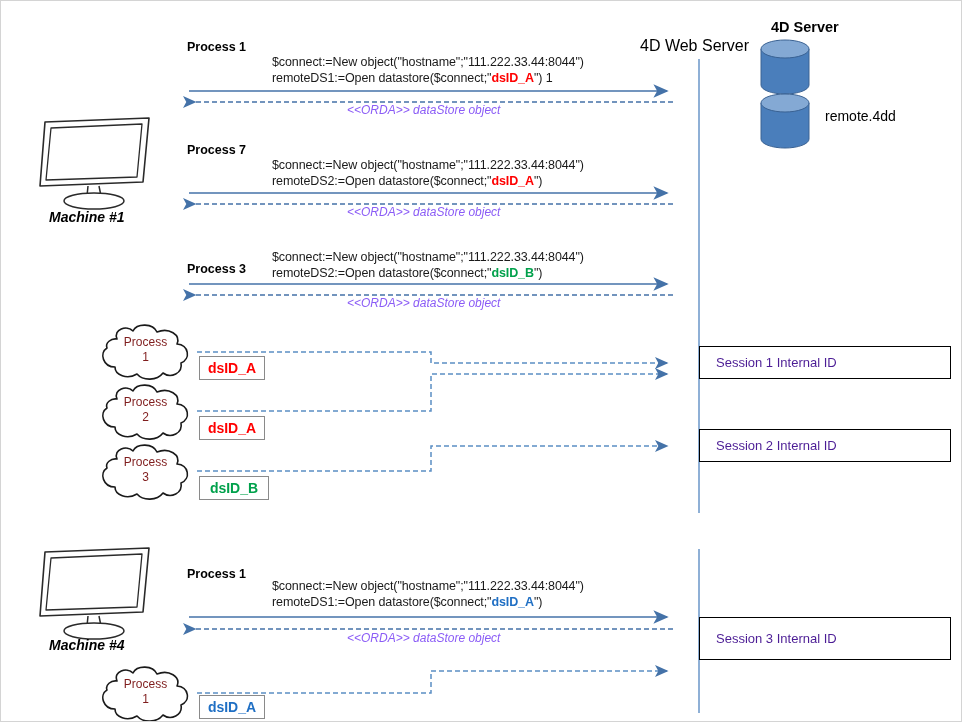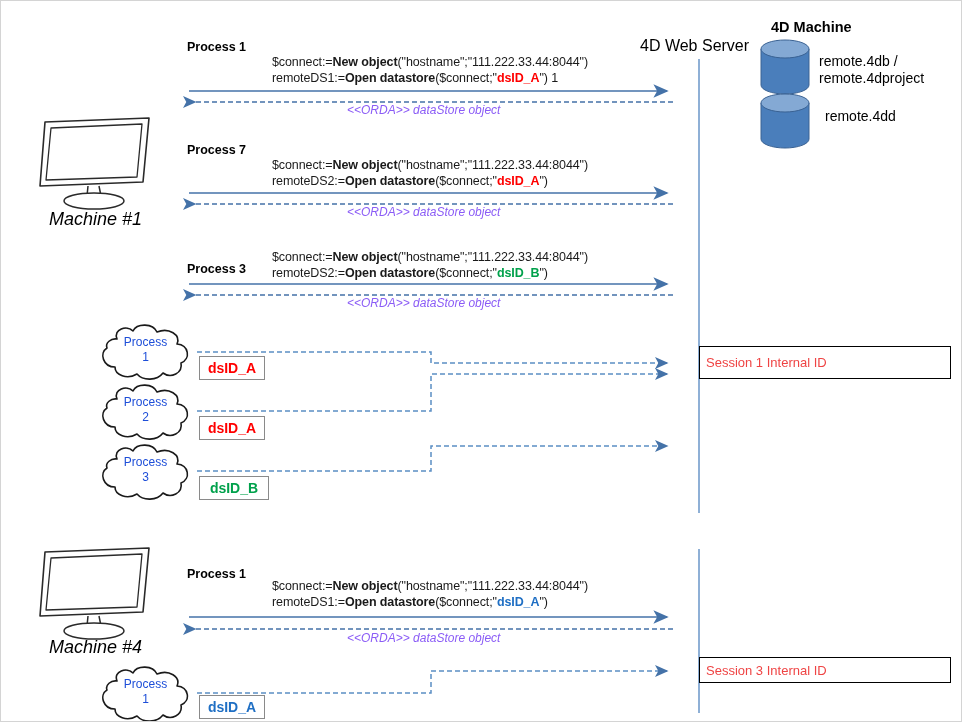--- a/index.html
+++ b/index.html
@@ -27,36 +27,37 @@
     font-weight: bold;
     color: #000;
     white-space: nowrap;
   }
   .code-line {
     font-size: 12.5px;
     color: #1a1a1a;
     white-space: nowrap;
     letter-spacing: -0.1px;
   }
-  .code-line b { font-weight: bold; }
+  .code-line b { font-weight: normal; }
   .ds-red   { color: #ff0000; font-weight: bold; }
   .ds-green { color: #00a14b; font-weight: bold; }
   .ds-blue  { color: #1f6fc4; font-weight: bold; }
 
   .orda-label {
     font-size: 12px;
     font-style: italic;
     color: #8b5cf6;
     white-space: nowrap;
   }
   .machine-label {
-    font-size: 18px;
+    font-size: 14px;
     font-style: italic;
     color: #000;
     white-space: nowrap;
+    font-weight: bold;
   }
   .webserver-label {
     font-size: 16px;
     color: #000;
     white-space: nowrap;
   }
   .server-title {
     font-size: 14.5px;
     font-weight: bold;
     color: #000;
@@ -79,27 +80,27 @@
     align-items: center;
     justify-content: center;
     box-sizing: border-box;
   }
   .session-box {
     border: 1.4px solid #000000;
     background: #ffffff;
     display: flex;
     align-items: center;
     box-sizing: border-box;
-    padding-left: 6px;
+    padding-left: 16px;
     font-size: 13px;
-    color: #ef4444;
+    color: #4c1d95;
   }
   .cloud-text {
     font-size: 12px;
-    color: #1d4ed8;
+    color: #7f1d1d;
     text-align: center;
     line-height: 15px;
     pointer-events: none;
   }
   svg { display: block; }
 </style>
 </head>
 <body>
 
 <div id="canvas">
@@ -157,32 +158,28 @@
       <path d="M14,6 L118,2 L112,66 L9,70 Z" fill="#ffffff" stroke="#2a2a2a" stroke-width="1.6" stroke-linejoin="round"></path>
       <path d="M20,12 L111,8 L106,61 L15,64 Z" fill="#ffffff" stroke="#2a2a2a" stroke-width="1.3" stroke-linejoin="round"></path>
       <path d="M57,70 L56,80 M68,70 L70,80" stroke="#2a2a2a" stroke-width="1.5" fill="none"></path>
       <ellipse cx="63" cy="85" rx="30" ry="8" fill="#ffffff" stroke="#2a2a2a" stroke-width="1.5"></ellipse>
     </svg>
   </div>
   <div class="abs machine-label" style="left:48px;top:636px;">Machine #4</div>
 
   <div class="abs webserver-label" style="left:639px;top:36px;">4D Web Server</div>
 
-  <div class="abs server-title" style="left:770px;top:18px;">4D Machine</div>
+  <div class="abs server-title" style="left:770px;top:18px;">4D Server</div>
 
   <div class="abs" style="left:758px;top:38px;">
     <svg width="52" height="56" viewBox="0 0 52 56">
       <path d="M2,10 L2,46 A24,9 0 0 0 50,46 L50,10 Z" fill="#4a7ebb" stroke="#3a6293" stroke-width="1"></path>
       <ellipse cx="26" cy="10" rx="24" ry="9" fill="#84a9d4" stroke="#3a6293" stroke-width="1"></ellipse>
     </svg>
   </div>
-  <div class="abs db-label" style="left:818px;top:52px;">
-    <div>remote.4db /</div>
-    <div>remote.4dproject</div>
-  </div>
 
   <div class="abs" style="left:758px;top:92px;">
     <svg width="52" height="56" viewBox="0 0 52 56">
       <path d="M2,10 L2,46 A24,9 0 0 0 50,46 L50,10 Z" fill="#4a7ebb" stroke="#3a6293" stroke-width="1"></path>
       <ellipse cx="26" cy="10" rx="24" ry="9" fill="#84a9d4" stroke="#3a6293" stroke-width="1"></ellipse>
     </svg>
   </div>
   <div class="abs db-label" style="left:818px;top:107px;margin-left:6px;">remote.4dd</div>
 
   <div class="abs proc-label" style="left:186px;top:39px;">Process 1</div>
@@ -268,15 +265,16 @@
     <div>Process</div>
     <div>1</div>
   </div>
 
   <div class="abs dsid-box ds-red" style="left:198px;top:355px;width:66px;height:24px;">dsID_A</div>
   <div class="abs dsid-box ds-red" style="left:198px;top:415px;width:66px;height:24px;">dsID_A</div>
   <div class="abs dsid-box ds-green" style="left:198px;top:475px;width:70px;height:24px;">dsID_B</div>
   <div class="abs dsid-box ds-blue" style="left:198px;top:694px;width:66px;height:24px;">dsID_A</div>
 
   <div class="abs session-box" style="left:698px;top:345px;width:252px;height:33px;">Session 1 Internal ID</div>
-  <div class="abs session-box" style="left:698px;top:656px;width:252px;height:26px;">Session 3 Internal ID</div>
+  <div class="abs session-box" style="left:698px;top:428px;width:252px;height:33px;">Session 2 Internal ID</div>
+  <div class="abs session-box" style="left:698px;top:616px;width:252px;height:43px;">Session 3 Internal ID</div>
 
 </div>
 
 </body></html>

